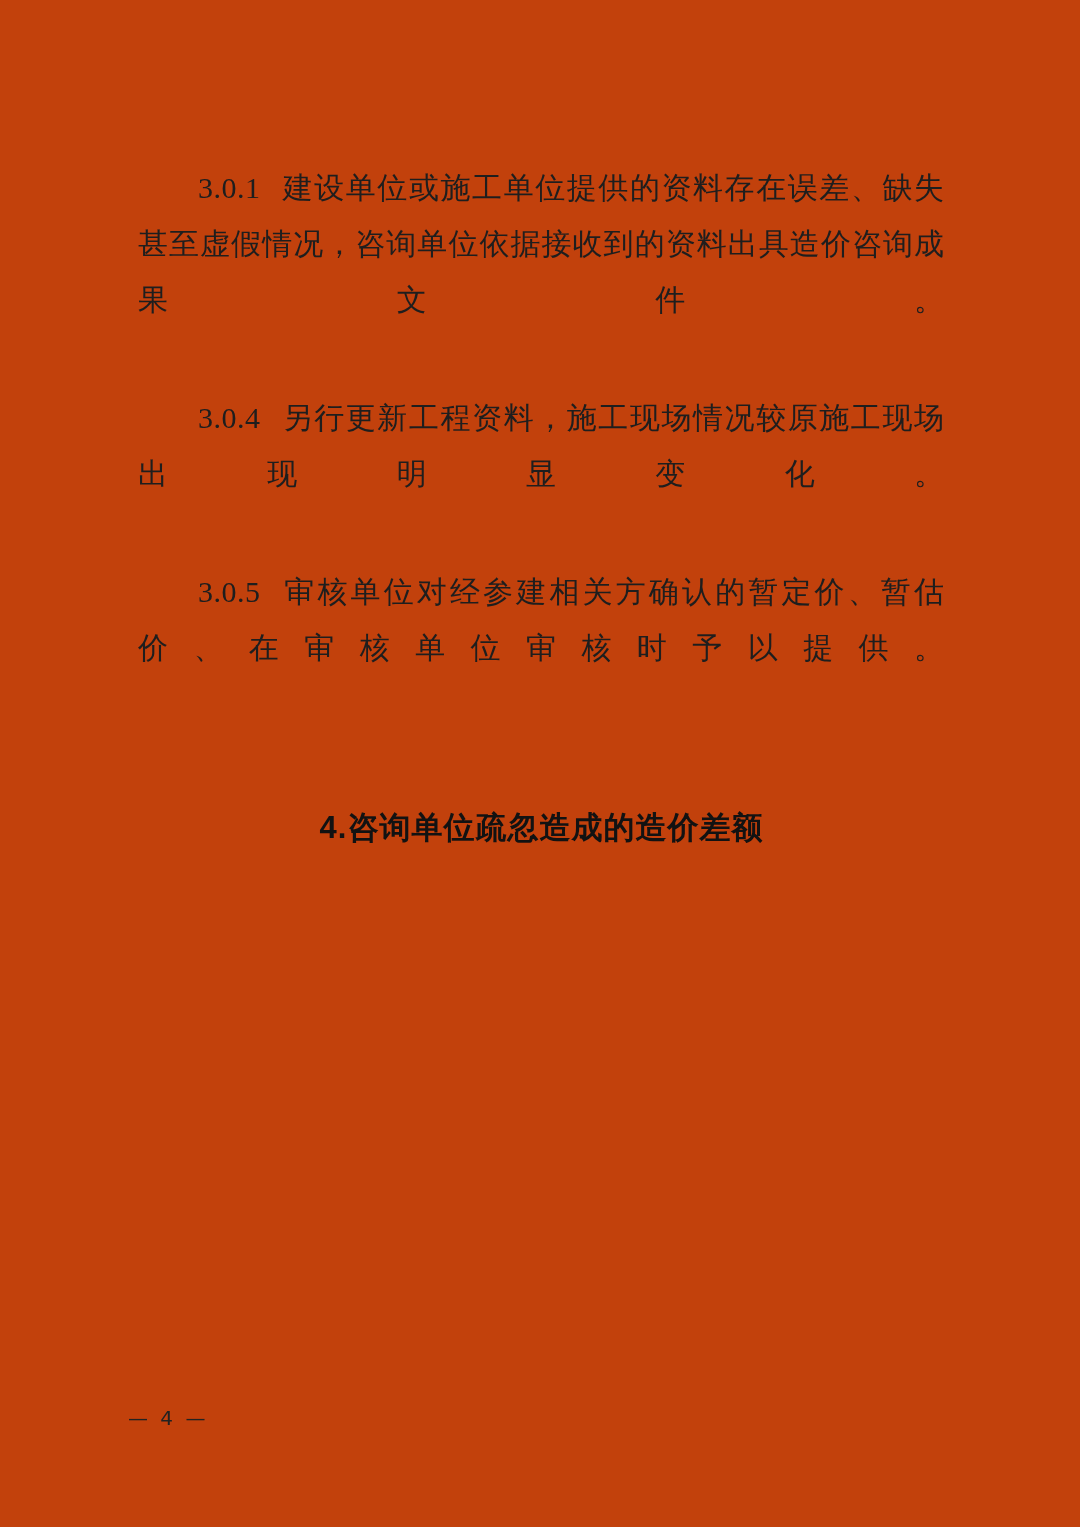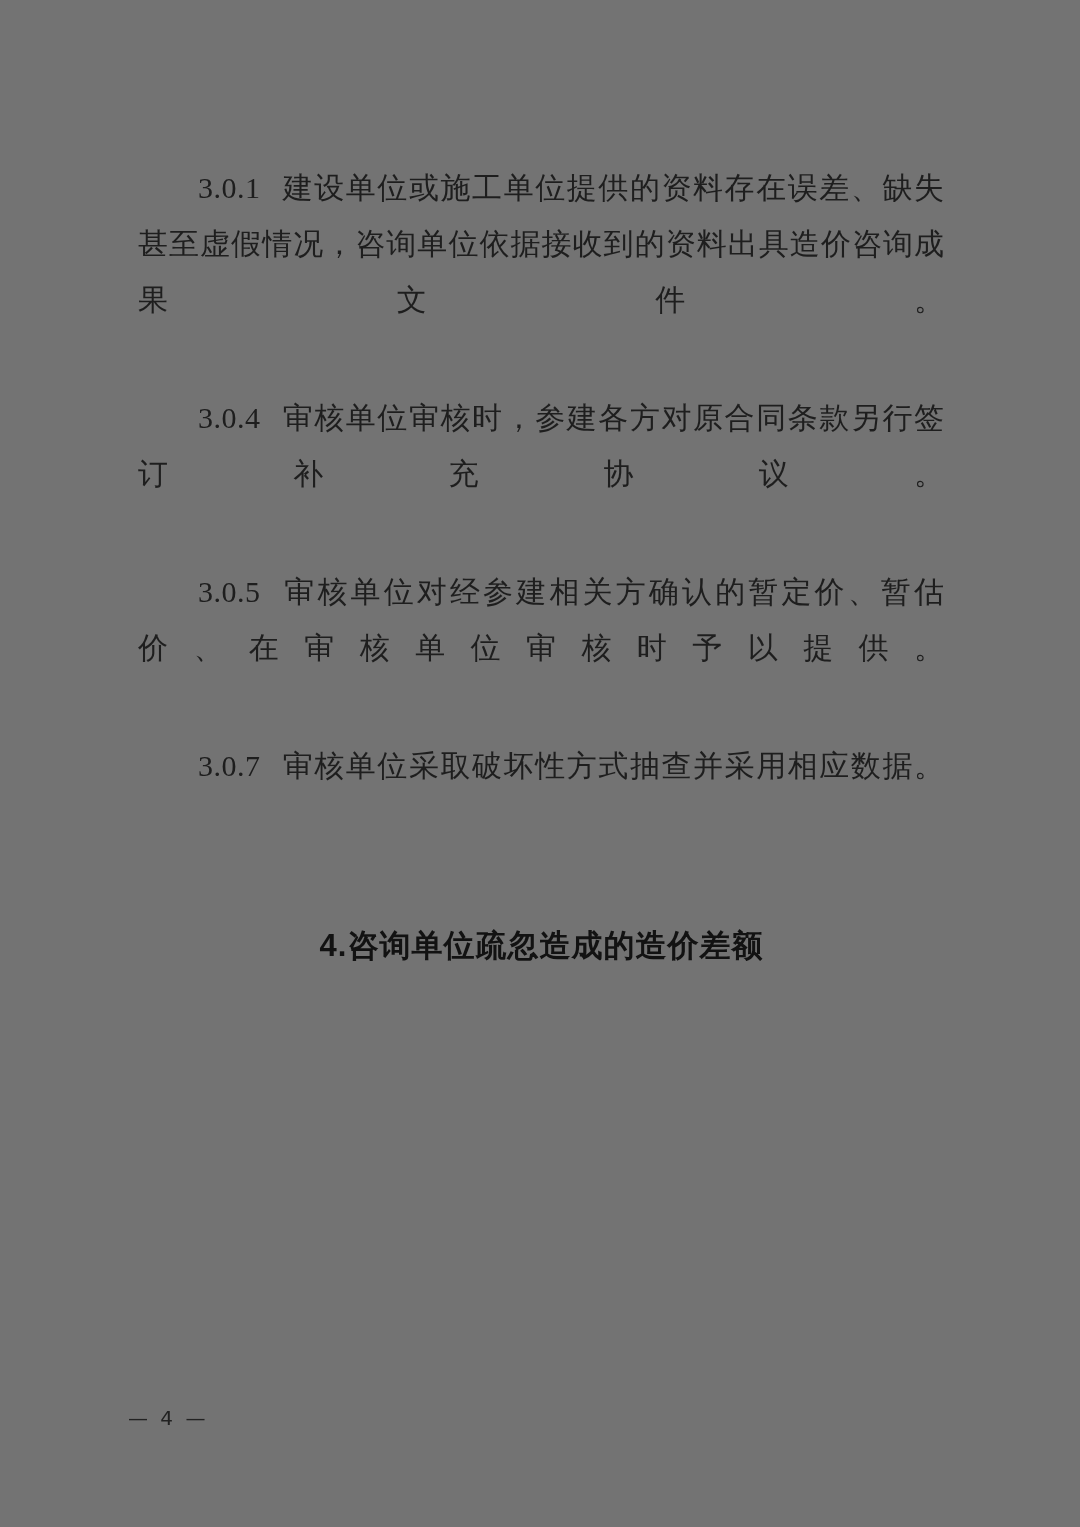--- a/index.html
+++ b/index.html
@@ -10,21 +10,21 @@
     position: relative;
     font-family: "Liberation Serif", "DejaVu Serif", serif;
     color: #1e1e1e;
     overflow: hidden;
   }
   .page {
     position: absolute;
     left: 0; top: 0;
     width: 1080px;
     height: 1527px;
-    background: #737373;
+    background: #c2410c;
   }
   .content {
     position: absolute;
     left: 138px;
     right: 135px;
     top: 160px;
   }
   .clause {
     font-size: 30px;
     line-height: 56px;
@@ -66,25 +66,24 @@
 </head>
 <body>
 
 <div class="page">
   <div class="content">
 
     <p class="clause"><span class="clause-num">3.0.1</span><span>建设单位或施工单位提供的资料存在误差、缺失甚至虚假情况，咨询单位依据接收到的资料出具造价咨询成果文件。</span></p>
 
 
 
-    <p class="clause"><span class="clause-num">3.0.4</span><span>审核单位审核时，参建各方对原合同条款另行签订补充协议。</span></p>
+    <p class="clause"><span class="clause-num">3.0.4</span><span>另行更新工程资料，施工现场情况较原施工现场出现明显变化。</span></p>
 
     <p class="clause"><span class="clause-num">3.0.5</span><span>审核单位对经参建相关方确认的暂定价、暂估价、在审核单位审核时予以提供。</span></p>
 
 
-    <p class="clause"><span class="clause-num">3.0.7</span><span>审核单位采取破坏性方式抽查并采用相应数据。</span></p>
 
     <h2 class="section-heading">4.咨询单位疏忽造成的造价差额</h2>
 
   </div>
 
   <div class="footer"><span>— 4 —</span></div>
 </div>
 
 </body></html>

